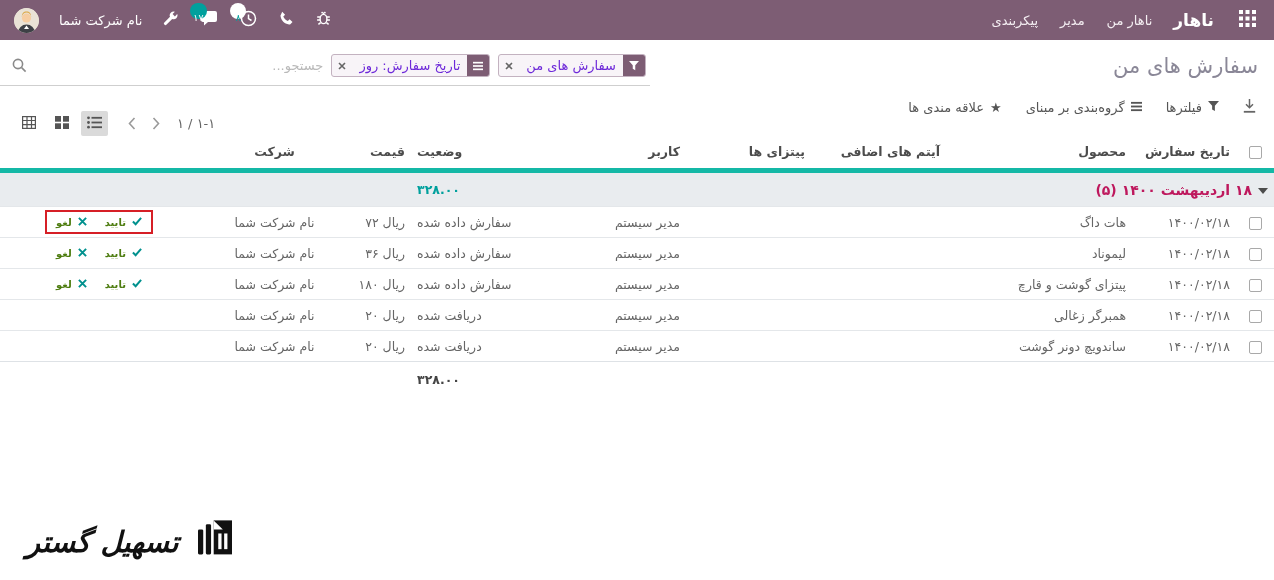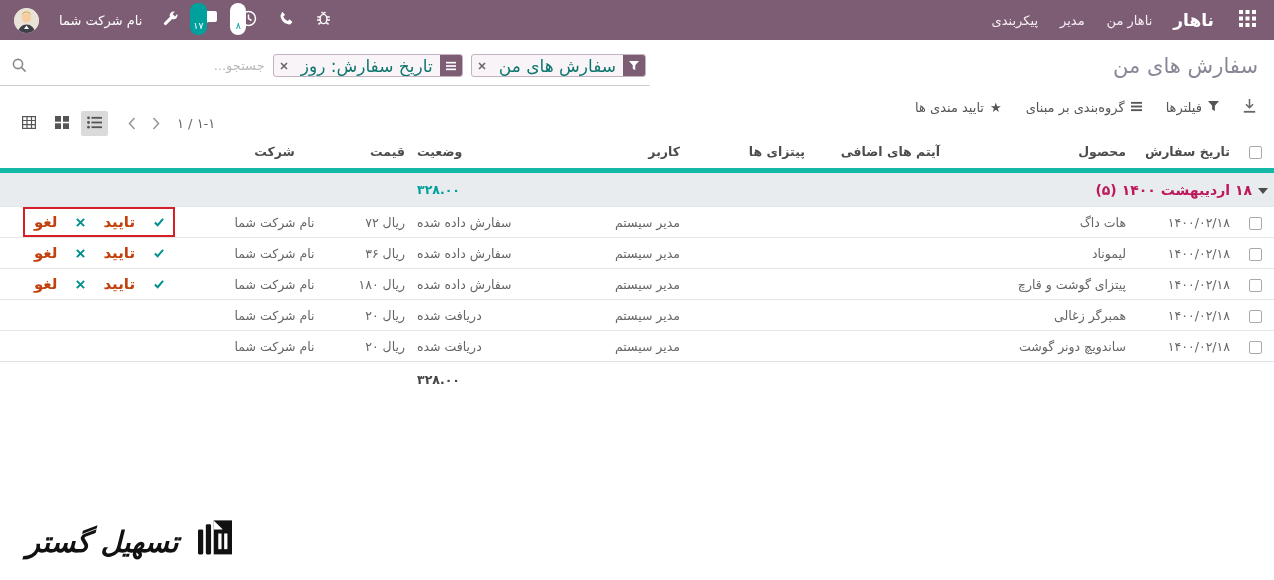--- a/index.html
+++ b/index.html
@@ -9,32 +9,32 @@
 
   
   .navbar { height:40px; background:#7d5d74; color:#fff; display:flex; align-items:center; padding:0 4px; }
   .nav-main { display:flex; align-items:center; height:100%; }
   .apps-btn { width:46px; height:100%; display:flex; align-items:center; justify-content:center; cursor:pointer; }
   .brand { font-size:17px; font-weight:bold; padding:0 10px; cursor:pointer;text-align:right; }
   .menu-item { font-size:13px; padding:0 11px; height:100%; display:flex; align-items:center; cursor:pointer; color:#f4eef2; }
   .systray { display:flex; align-items:center; margin-right:auto; gap:0; height:100%; }
   .tray-btn { position:relative; padding:0 11px; height:100%; display:flex; align-items:center; cursor:pointer; color:#f1ebef; }
   .badge { position:absolute; top:3px; left:1px; background:#00a09d; color:#fff; font-size:9.5px;
-           border-radius:8px; min-width:16px; height:14px; line-height:14px; text-align:center; padding:16px 3px; }
+           border-radius:8px; min-width:16px; height:14px; line-height:14px; text-align:center; padding:8px 3px; }
   .badge.light { background:#fff; color:#00a09d; }
   .company-name, .user-menu { font-size:13px; padding:0 10px; height:100%; display:flex; align-items:center; gap:8px; cursor:pointer; }
   .avatar { width:25px; height:25px; border-radius:50%; overflow:hidden; background:#e7e0d6; flex:0 0 auto; }
 
   
   .cp-top { display:flex; align-items:flex-end; height:46px; padding:0 16px 0 0; }
   .page-title { font-size:21px; font-weight:normal; color:#8a8797; padding-bottom:8px; }
   .search { margin-right:auto; width:650px; display:flex; align-items:center; border-bottom:1px solid #cfcfcf; height:40px; padding:0 4px; }
   .facet { display:flex; align-items:stretch; border:1px solid #c3b2c0; border-radius:3px; overflow:hidden; margin-left:8px; background:#f8f4f8; height:23px; flex:0 0 auto; }
   .facet-icon { background:#7d5d74; color:#fff; width:22px; display:flex; align-items:center; justify-content:center; }
-  .facet-label { padding:0 7px; font-size:17px; color:#0f766e; display:flex; align-items:center; white-space:nowrap; }
+  .facet-label { padding:0 7px; font-size:13px; color:#6d28d9; display:flex; align-items:center; white-space:nowrap; }
   .facet-x { padding:0 6px; display:flex; align-items:center; color:#777; cursor:pointer; }
   .search-input { flex:1; border:none; outline:none; font-size:13px; color:#555; background:transparent;
     font-family:"DejaVu Sans","Liberation Sans",sans-serif; }
   .search-input::placeholder { color:#b9b9b9; }
   .mag { color:#8a8a8a; padding:0 8px; cursor:pointer; display:flex; align-items:center; }
 
   
   .cp-bottom { display:flex; align-items:center; height:42px; padding:0 12px; }
   .cp-actions { display:flex; align-items:center; gap:4px; color:#555; }
   .cp-btn { display:flex; align-items:center; gap:6px; font-size:13px; color:#555; padding:5px 10px; cursor:pointer; white-space:nowrap; }
@@ -58,21 +58,21 @@
   .cb-box { display:inline-block; width:13px; height:13px; border:1px solid #a9a9a9; border-radius:2px; background:#fff; vertical-align:middle; cursor:pointer; }
   tr.group-row td { background:#e9ecef; height:36px; border-top:1px solid #d8dbde; }
   .group-label { color:#be185d; font-weight:bold; font-size:14px; cursor:pointer; }
   .caret { display:inline-block; width:0; height:0; border-right:5px solid transparent; border-left:5px solid transparent;
            border-top:6px solid #4c4c4c; margin-left:6px; vertical-align:middle; }
   .group-sum { color:#00a09d; font-weight:bold; }
   tr.footer-row td { border-top:1px solid #dee2e6; height:36px; }
   .footer-sum { color:#454545; font-weight:bold; }
   .act-wrap { display:inline-flex; align-items:center; gap:18px; padding:4px 9px; }
   .act-wrap.annotated { border:2px solid #d61f26; }
-  .act-btn { display:inline-flex; align-items:center; gap:19px; color:#c2410c; font-weight:bold; font-size:15px; cursor:pointer; }
+  .act-btn { display:inline-flex; align-items:center; gap:6px; color:#4d7c0f; font-weight:bold; font-size:10px; cursor:pointer; }
 
   
   .logo { position:absolute; left:26px; bottom:16px; display:flex; align-items:center; gap:19px; }
   .logo-text { font-size:29px; font-weight:bold; font-style:italic; color:#111; letter-spacing:-1px; }
 </style>
 </head>
 <body>
 
 <header class="navbar">
   <div class="nav-main">
@@ -222,21 +222,21 @@
               <rect y="1" width="12" height="2"></rect>
               <rect y="5" width="12" height="2"></rect>
               <rect y="9" width="12" height="2"></rect>
             </g>
           </svg>
       </span>
       <span>گروه‌بندی بر مبنای</span>
     </div>
     <div class="cp-btn">
       <span style="font-size:13px;color:#555;">★</span>
-      <span>تایید مندی ها</span>
+      <span>علاقه مندی ها</span>
     </div>
   </div>
 
   <div class="cp-nav">
     <span class="pager-val ltr">۱ / ۱-۱</span>
     <span class="chev">
       <svg width="9" height="13" viewBox="0 0 9 13" fill="none" stroke="#9a9a9a" stroke-width="1.6">
           <path d="M2.5 1l5 5.5-5 5.5"></path>
         </svg>
     </span>

